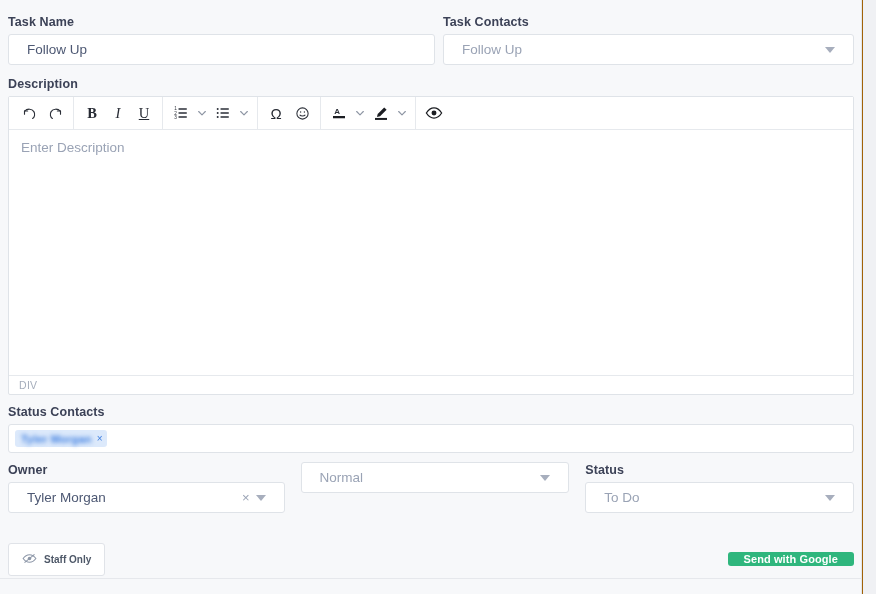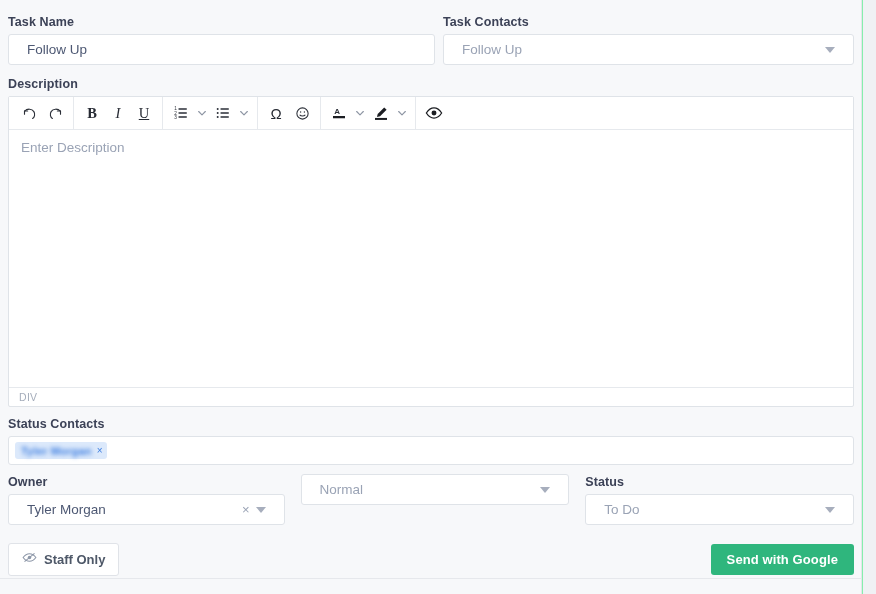--- a/index.html
+++ b/index.html
@@ -11,21 +11,21 @@
     height: 594px;
     background: #f4f5f7;
     font-family: "Liberation Sans", sans-serif;
     -webkit-font-smoothing: antialiased;
     overflow: hidden;
   }
   .page {
     position: relative;
     width: 876px;
     height: 594px;
-    background: #86efac;
+    background: #a16207;
     box-sizing: border-box;
   }
   .panel {
     position: absolute;
     left: 0;
     top: 0;
     width: 862px;
     height: 594px;
     background: #f7f8fa;
     border-right: 1px solid #e3e6ea;
@@ -160,21 +160,20 @@
   }
   .editor-status {
     border-top: 1px solid #e6e9ed;
     height: 18px;
     display: flex;
     align-items: center;
     padding: 0 10px;
     font-size: 10.5px;
     color: #a5adbb;
     letter-spacing: 0.3px;
-    margin-top: 12px;
   }
 
   
   .rc-label { margin-top: 9px; }
   .rc-box {
     background: #ffffff;
     border: 1px solid #dfe3e8;
     border-radius: 3px;
     height: 29px;
     box-sizing: border-box;
@@ -230,32 +229,32 @@
   }
   .btn-staff {
     display: inline-flex;
     align-items: center;
     gap: 7px;
     background: #ffffff;
     border: 1px solid #e0e3e8;
     border-radius: 3px;
     height: 31px;
     padding: 0 13px;
-    font-size: 13px;
+    font-size: 10px;
     font-weight: 700;
     color: #4e5868;
   }
   .btn-send {
     background: #2fb67d;
     border-radius: 3px;
-    height: 31px;
+    height: 14px;
     padding: 0 16px;
     display: inline-flex;
     align-items: center;
-    font-size: 13px;
+    font-size: 11px;
     font-weight: 700;
     color: #ffffff;
     letter-spacing: 0.1px;
   }
   .bottom-rule {
     position: absolute;
     left: 0;
     top: 578px;
     width: 862px;
     height: 1px;

